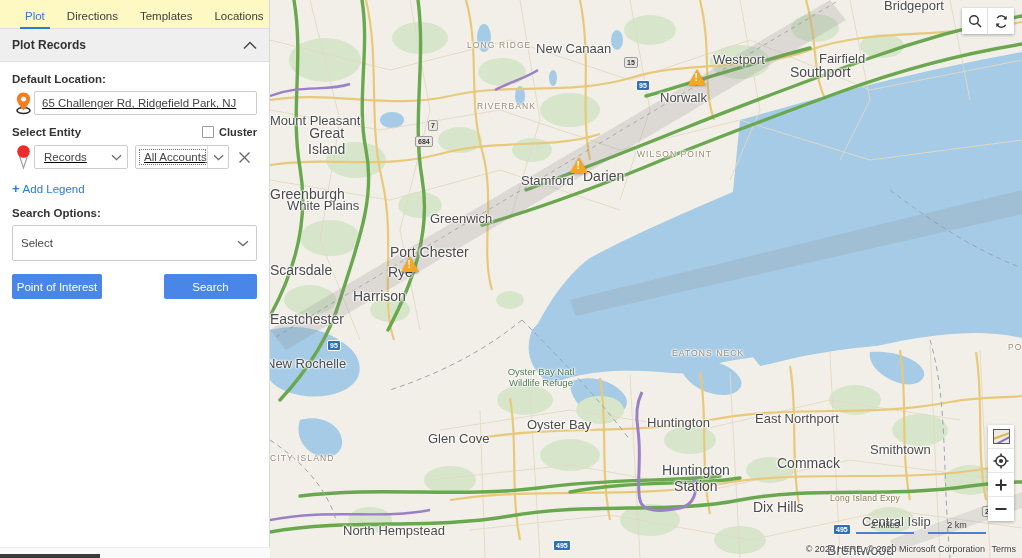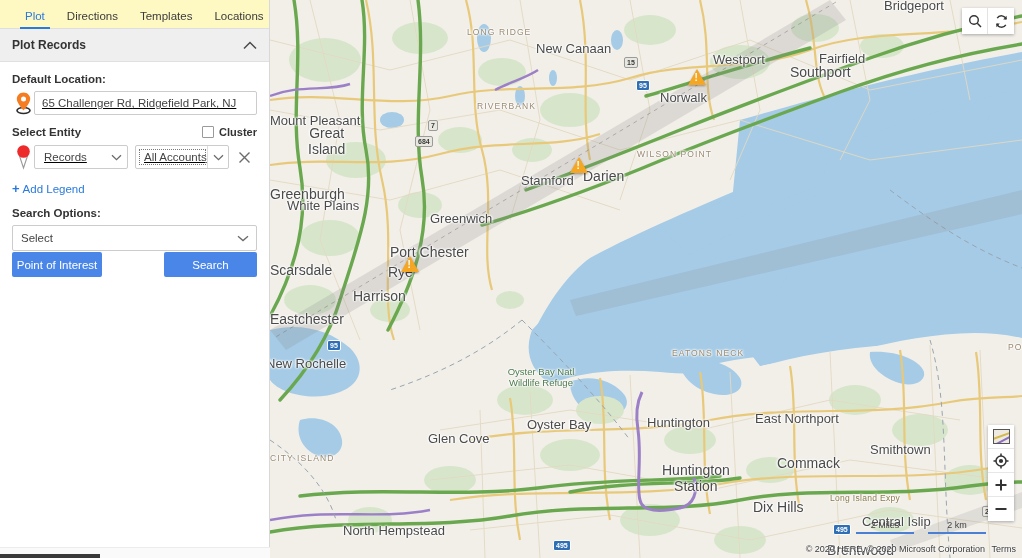--- a/index.html
+++ b/index.html
@@ -103,21 +103,21 @@
 
   .add-legend {
     display: inline-flex; align-items: center; gap: 3px;
     color: #2a7ade; font-size: 11.5px; cursor: pointer;
     margin-bottom: 12px;
   }
   .plus { font-size: 13px; line-height: 1; font-weight: bold; }
 
   .search-opts-label { margin-bottom: 6px; }
   .sel-wide {
-    width: 100%; height: 26px; margin-bottom: 1px;
+    width: 100%; height: 36px; margin-bottom: 13px;
   }
   .sel-wide .val { padding-left: 8px; }
   .sel-wide .chev-btn { width: 26px; }
 
   .btn-row { display: flex; justify-content: space-between; }
   .btn {
     background: #4a86e8; color: #fff; border: none;
     font-size: 11.5px; border-radius: 2px; cursor: pointer;
     height: 25px; font-family: "Liberation Sans", sans-serif;
   }
@@ -493,21 +493,21 @@
       </g>
       <g opacity=".2">
         <path d="M752,190 L300,300 L306,316 L752,214 Z" fill="#8b8b8b"></path>
       </g>
       <g opacity=".18">
         <path d="M752,492 L620,540 L624,552 L752,508 Z" fill="#8b8b8b"></path>
       </g>
     </svg>
 
     <div>
-      <span class="map-label lbl-area" style="left:197px; top:27px">LONG RIDGE</span>
+      <span class="map-label lbl-area" style="left:197px; top:40px">LONG RIDGE</span>
       <span class="map-label lbl-city" style="left:266px; top:41px">New Canaan</span>
       <span class="map-label lbl-city" style="left:614px; top:-2px">Bridgeport</span>
       <span class="map-label lbl-city" style="left:443px; top:52px">Westport</span>
       <span class="map-label lbl-city" style="left:549px; top:51px">Fairfield</span>
       <span class="map-label lbl-town" style="left:520px; top:64px">Southport</span>
       <span class="map-label lbl-area" style="left:207px; top:101px">RIVERBANK</span>
       <span class="map-label lbl-city" style="left:390px; top:90px">Norwalk</span>
       <span class="map-label lbl-city" style="left:0px;   top:113px">Mount Pleasant</span>
       <span class="map-label lbl-town" style="left:38px;  top:125px; white-space:pre; text-align:center">Great
 Island</span>

